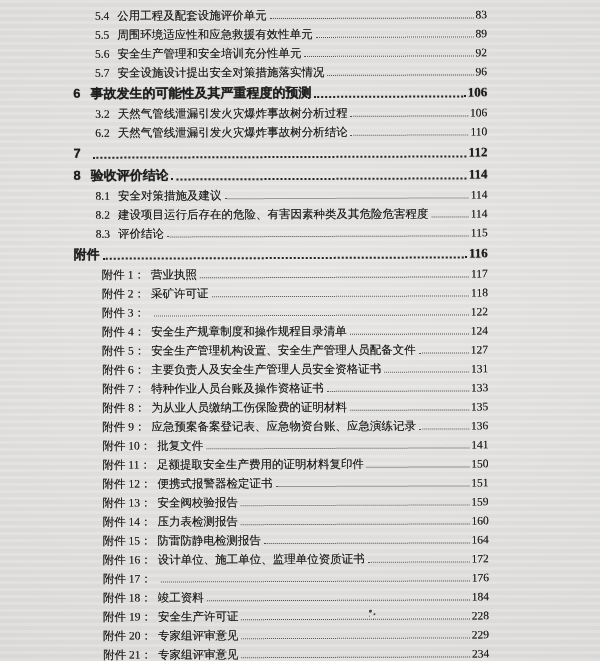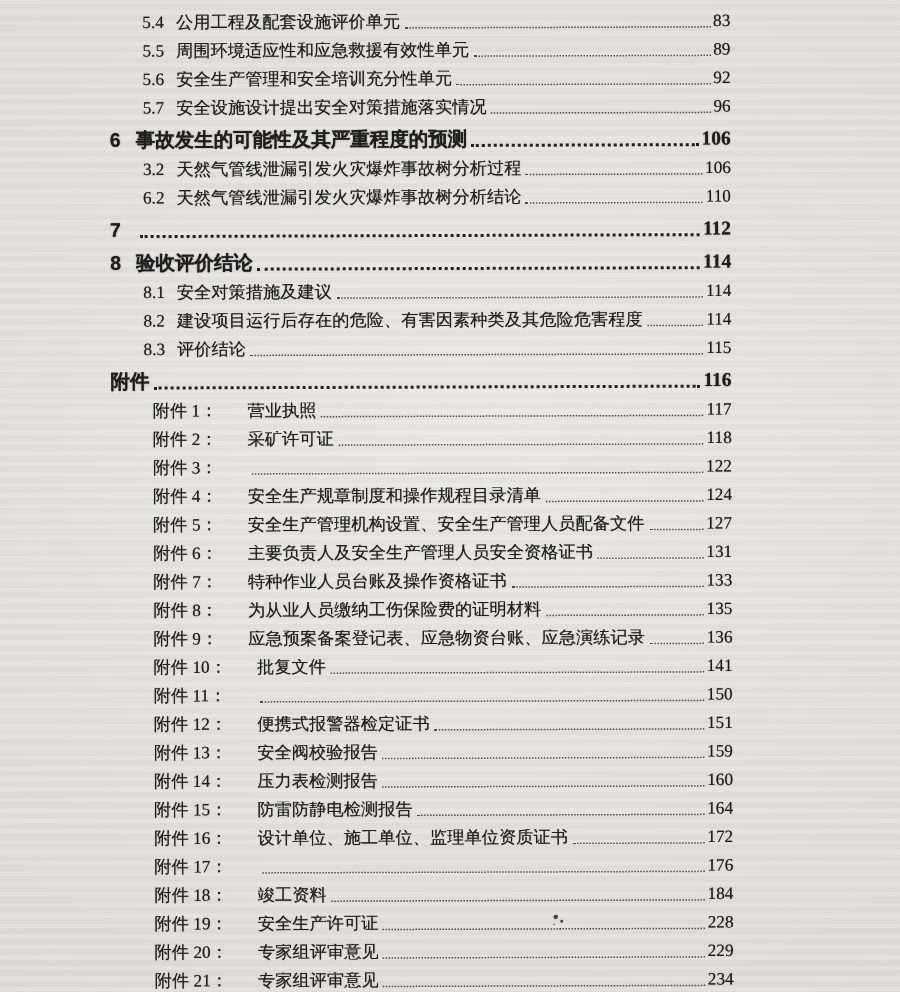--- a/index.html
+++ b/index.html
@@ -57,21 +57,21 @@
     font-family: "Liberation Sans", "DejaVu Sans", sans-serif;
     text-shadow: 0 0 0.8px rgba(20,20,20,0.8);
   }
   .chapter .toc-label { margin-right: 10px; }
   .chapter .toc-label:empty { display: none; }
   .chapter .toc-dots { border-bottom: 2.2px dotted #222; margin-bottom: 3px; }
   .chapter .toc-page { font-family: "Liberation Serif", "DejaVu Serif", serif; }
 
   
   .attachment { padding-left: 102px; font-size: 11.5px; }
-  .attachment .toc-label { margin-right: 20px; }
+  .attachment .toc-label { margin-right: 6px; }
 
   
   .smudge {
     position: absolute;
     left: 368px; top: 610px;
     width: 3px; height: 3px;
     background: #2a2a2a;
     border-radius: 50% 40% 60% 50%;
     box-shadow: 4px 3px 0 -0.5px #333, -1px 5px 0 -1px #444, 3px 8px 0 -1px #3a3a3a;
     opacity: 0.85;
@@ -213,20 +213,21 @@
     <span class="toc-page">136</span>
   </div>
       <div class="toc-row attachment">
     <span class="toc-label">附件 10：</span>
     <span class="toc-title">批复文件</span>
     <span class="toc-dots"></span>
     <span class="toc-page">141</span>
   </div>
       <div class="toc-row attachment">
     <span class="toc-label">附件 11：</span>
+    <span class="toc-title">足额提取安全生产费用的证明材料复印件</span>
     <span class="toc-dots"></span>
     <span class="toc-page">150</span>
   </div>
       <div class="toc-row attachment">
     <span class="toc-label">附件 12：</span>
     <span class="toc-title">便携式报警器检定证书</span>
     <span class="toc-dots"></span>
     <span class="toc-page">151</span>
   </div>
       <div class="toc-row attachment">

